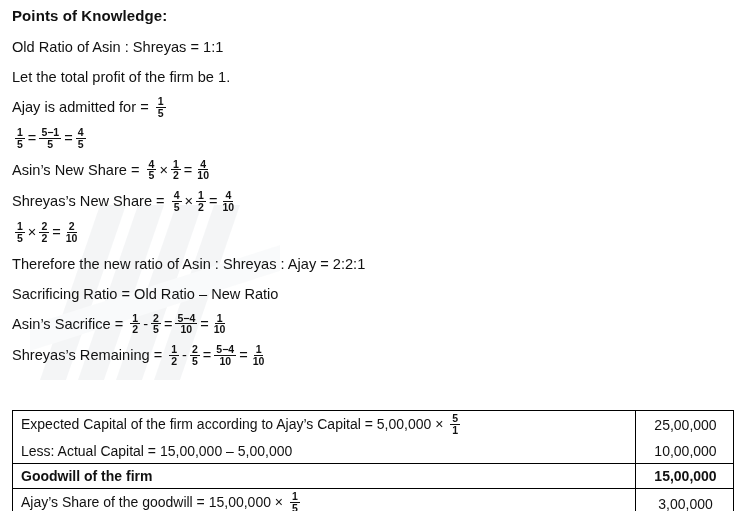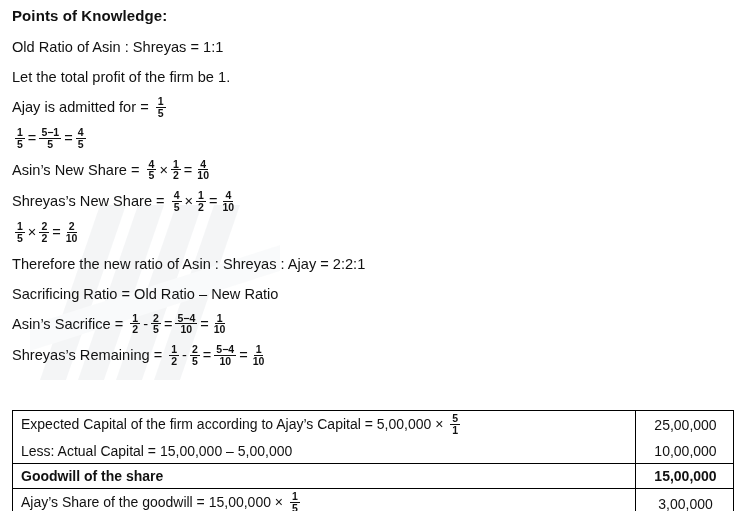--- a/index.html
+++ b/index.html
@@ -238,21 +238,21 @@
               <span class="num">5</span>
               <span class="den">1</span>
             </span></td>
         <td class="amt">25,00,000</td>
       </tr>
       <tr class="row-sep-left">
         <td class="lbl">Less: Actual Capital = 15,00,000 – 5,00,000</td>
         <td class="amt">10,00,000</td>
       </tr>
       <tr class="goodwill row-sep-all">
-        <td class="lbl">Goodwill of the share</td>
+        <td class="lbl">Goodwill of the firm</td>
         <td class="amt">15,00,000</td>
       </tr>
       <tr class="row-bottom">
         <td class="lbl"><span>Ajay’s Share of the goodwill = 15,00,000 × </span><span class="frac">
               <span class="num">1</span>
               <span class="den">5</span>
             </span></td>
         <td class="amt">3,00,000</td>
       </tr>
     </tbody>

